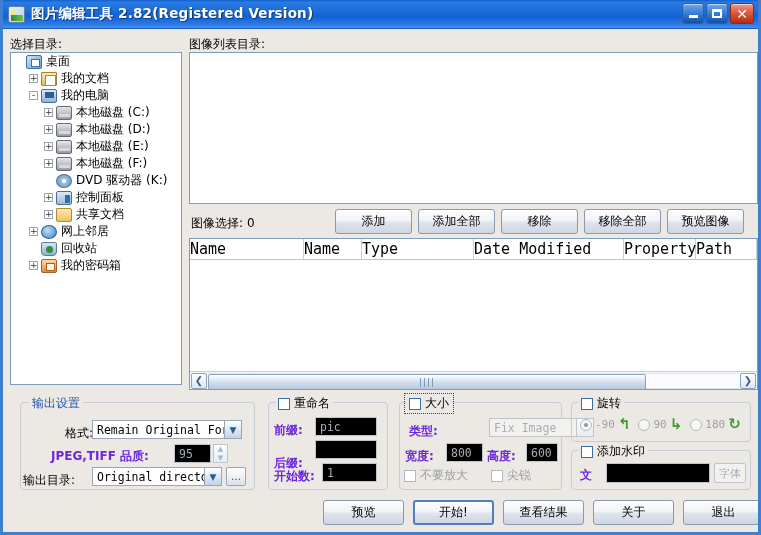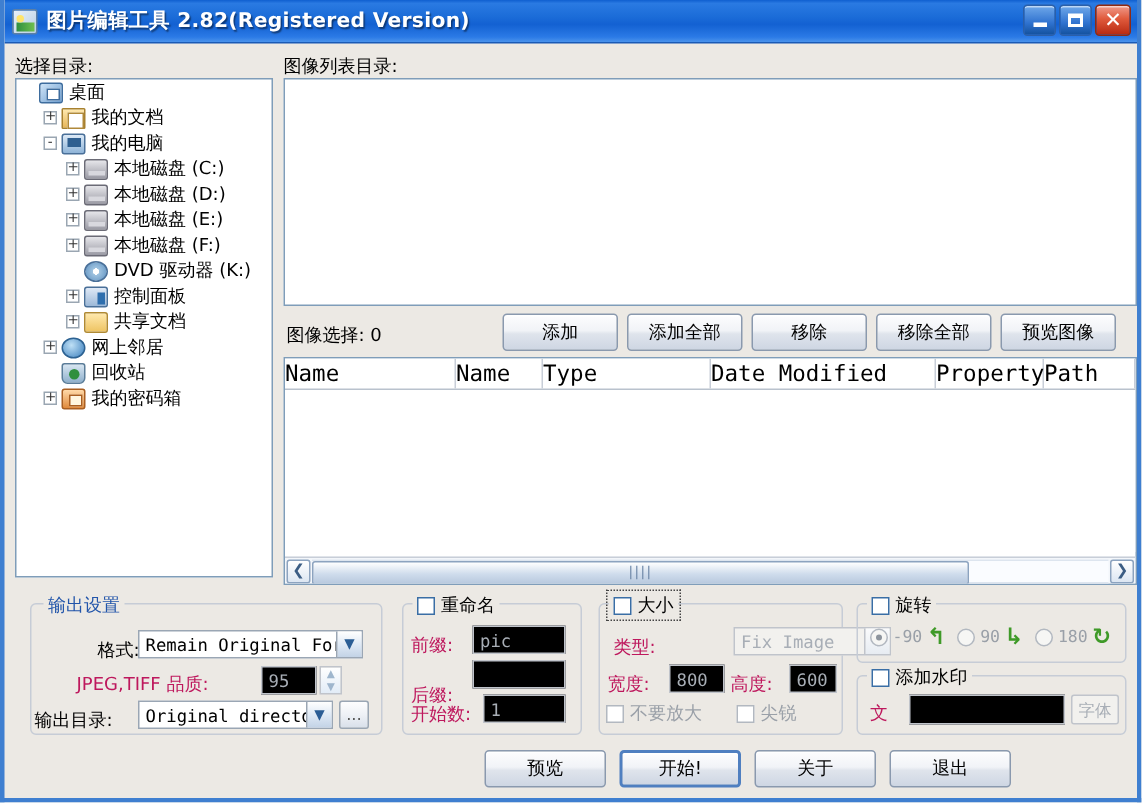--- a/index.html
+++ b/index.html
@@ -152,21 +152,21 @@
     position:absolute;
     border:1px solid #c6ccd6; border-radius:4px;
     background:transparent;
   }
   .group-title {
     position:absolute; top:-8px; left:8px; padding:0 3px;
     background:#ece9e4; font-size:12px; font-family:"DejaVu Sans",sans-serif;
   }
   .group-title.blue { color:#2255aa; }
   .fld-label { font-size:12px; font-family:"DejaVu Sans",sans-serif; color:#000; position:absolute; }
-  .fld-label.dim { color:#be185d; }
+  .fld-label.dim { color:#6d28d9;font-weight:bold; }
   .tinput {
     position:absolute; background:#fff; border:1px solid #9aa6b4;
     font-size:11.5px; font-family:"DejaVu Sans Mono","Liberation Mono",monospace;
     display:flex; align-items:center; padding-left:4px; color:#000;
   }
   .tinput.dis { background:#000000; border-color:#c0c4cb; color:#a8aeb6; }
   .combo {
     position:absolute; background:#fff; border:1px solid #9aa6b4;
     display:flex; align-items:center;
     font-size:11.5px; font-family:"DejaVu Sans Mono","Liberation Mono",monospace;
@@ -430,17 +430,18 @@
       <span class="cblabel">添加水印</span>
     </div>
     <div class="fld-label dim" style="left:8px; top:16px;">文</div>
     <div class="tinput dis" style="left:34px; top:12px; width:104px; height:20px;"></div>
     <div class="sbtn" style="left:142px; top:12px; width:32px; height:20px; color:#a8aeb6; background:#f2f1ee; border-color:#c0c4cb;">字体</div>
   </div>
 
   <div id="bottom-buttons">
       <div class="btn">预览</div>
       <div class="btn default">开始!</div>
+      <div class="btn">查看结果</div>
       <div class="btn">关于</div>
       <div class="btn">退出</div>
     </div>
 
 </div>
 
 </body></html>

